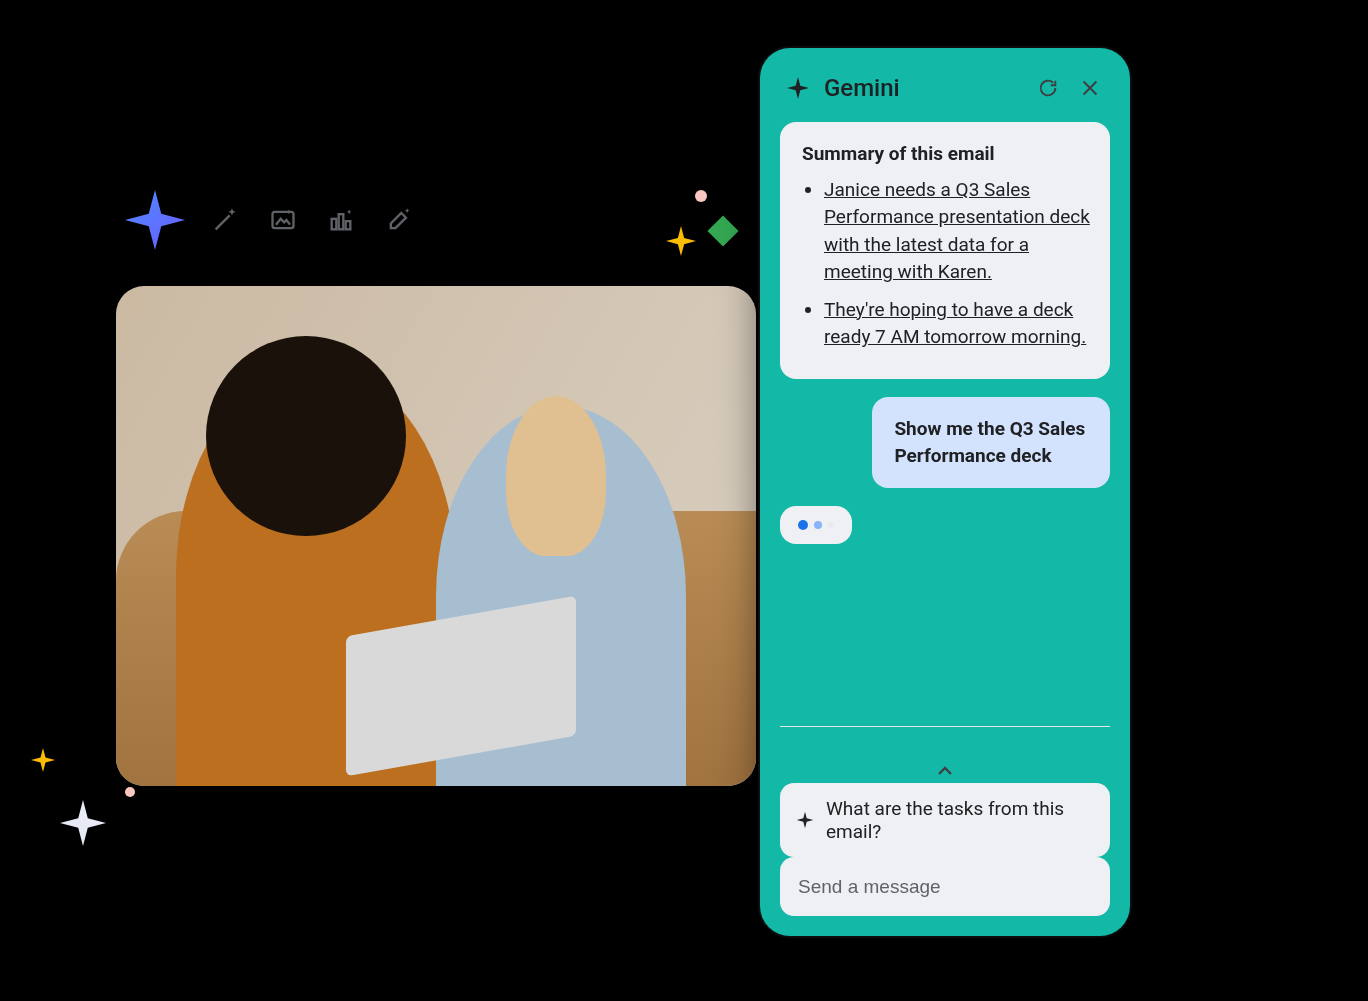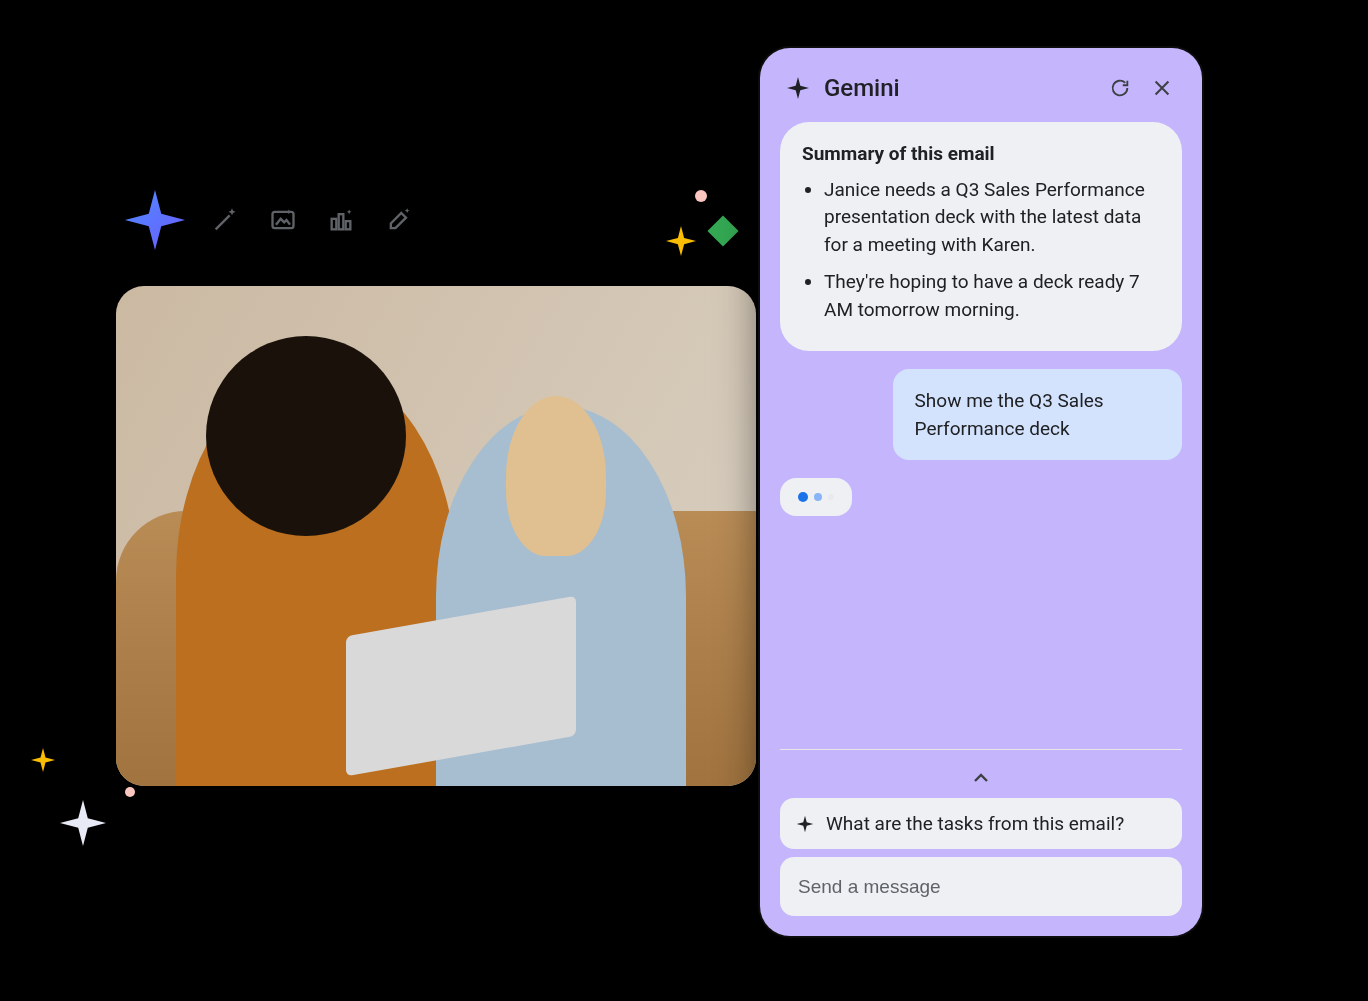--- a/index.html
+++ b/index.html
@@ -102,23 +102,23 @@
     background:#d9d9d9;
     transform: skewY(-10deg);
     border-radius:6px;
   }
 
   
   .gemini-panel {
     position: absolute;
     top: 48px;
     left: 760px;
-    width: 442px;
+    width: 370px;
     height: 888px;
-    background: #c4b5fd;
+    background: #14b8a6;
     border-radius: 30px;
     box-shadow: 0 0 0 2px rgba(255,255,255,0.05), 0 8px 40px rgba(0,0,0,0.5);
     display: flex;
     flex-direction: column;
     padding: 22px 20px 20px 20px;
   }
   .g-header {
     display:flex; align-items:center; gap:14px;
     padding: 4px 6px 14px 6px;
   }
@@ -149,56 +149,57 @@
   .bubble {
     border-radius: 16px;
     padding: 18px 20px 18px 22px;
     font-size: 19px;
     line-height: 1.45;
     color:#202124;
   }
   .bubble.assistant {
     background:#eef0f4;
     align-self:stretch;
-    border-radius:29px;
   }
   .bubble.assistant .b-title {
     font-weight:700;
     margin-bottom: 8px;
     font-size: 19px;
   }
   .bubble.assistant ul {
     list-style: disc;
     padding-left: 22px;
   }
   .bubble.assistant li {
     margin-bottom: 10px;
+    text-decoration: underline;
   }
   .bubble.user {
     background:#d3e3fd;
     align-self:flex-end;
     max-width: 72%;
+    font-weight: bold;
   }
   .typing {
     background:#eef0f4;
     align-self:flex-start;
     border-radius: 16px;
     padding: 14px 18px;
     display:flex; gap:6px; align-items:center;
   }
   .typing .d1 { width:10px; height:10px; border-radius:50%; background:#1a73e8; }
   .typing .d2 { width:8px;  height:8px;  border-radius:50%; background:#8ab4f8; }
   .typing .d3 { width:6px;  height:6px;  border-radius:50%; background:#e8eaed; }
 
   .g-footer {
     border-top: 1px solid #e6e6e6;
-    padding-top: 16px;
+    padding-top: 32px;
     display:flex;
     flex-direction:column;
-    gap:8px;
+    gap:0;
   }
   .collapse-chevron {
     align-self:center;
     width:30px; height:24px;
     display:flex; align-items:center; justify-content:center;
     color:#3c4043;
     cursor:pointer;
   }
   .sugg {
     background:#eef0f4;

